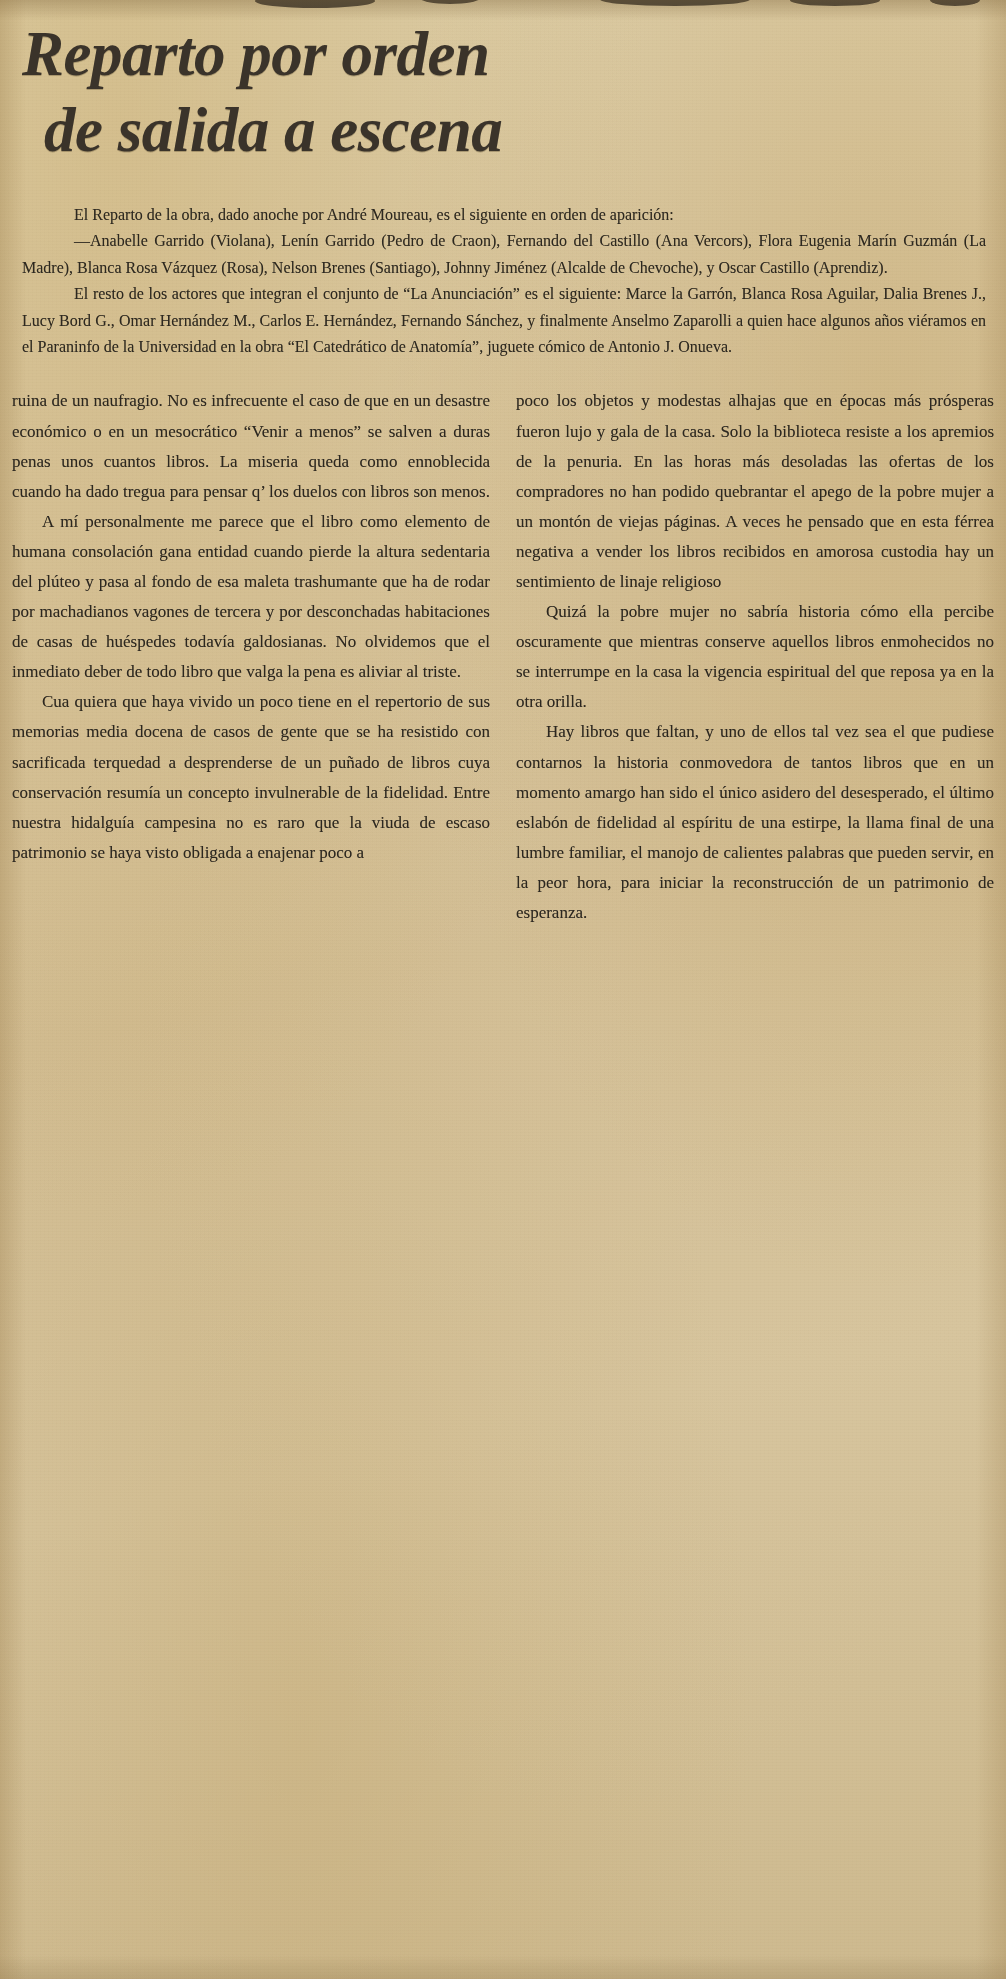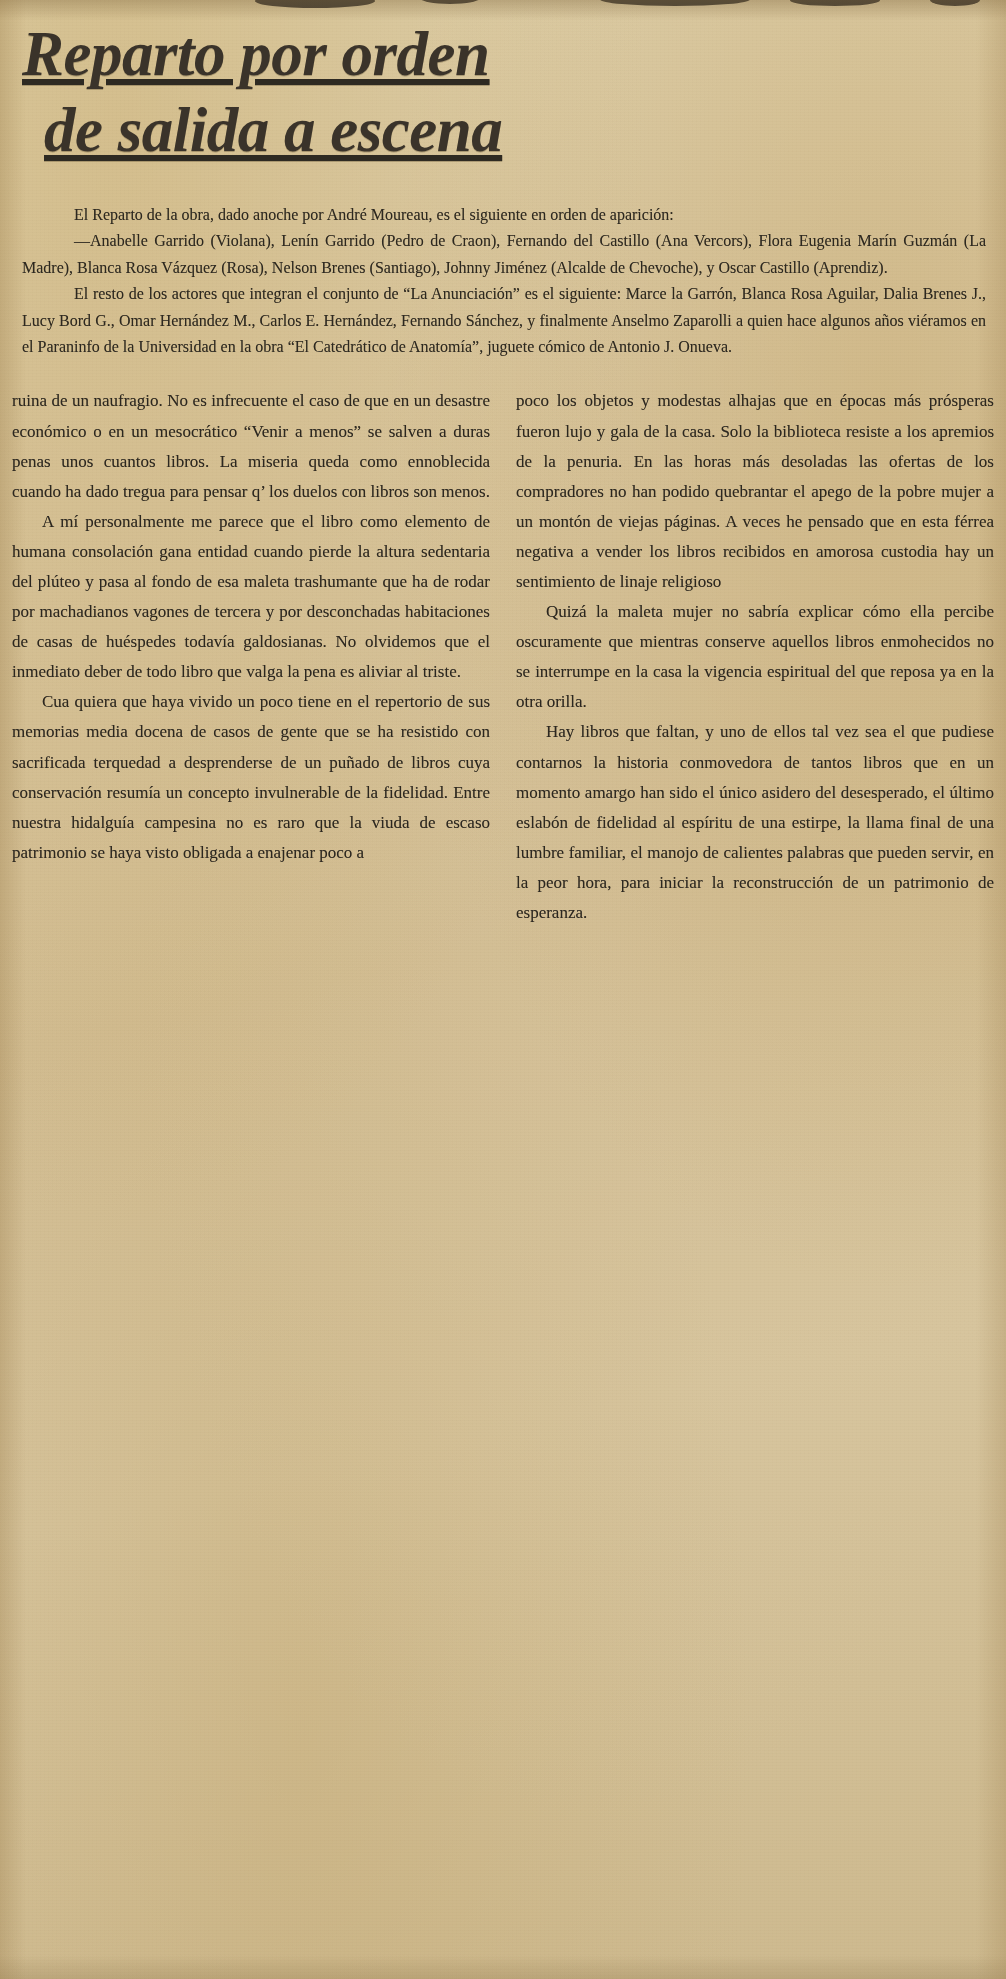--- a/index.html
+++ b/index.html
@@ -50,21 +50,20 @@
     background: #2b2620;
     border-radius: 50%;
     opacity: .82;
   }
 
   
   .headline {
     position: relative;
     padding: 16px 18px 0 22px;
     z-index: 3;
-    text-decoration: underline;
   }
   .headline-line {
     font-family: "Liberation Serif", serif;
     font-style: italic;
     font-weight: 700;
     font-size: 63px;
     line-height: 76px;
     letter-spacing: -0.5px;
     color: #3a332a;
     white-space: nowrap;
@@ -143,20 +142,20 @@
   </div>
 
   <div class="cols">
     <div class="col">
       <p class="noindent">ruina de un naufragio. No es infrecuente el caso de que en un desastre económico o en un mesocrático “Venir a menos” se salven a duras penas unos cuantos libros. La miseria queda como ennoblecida cuando ha dado tregua para pensar q’ los duelos con libros son menos.</p>
       <p>A mí personalmente me parece que el libro como elemento de humana consolación gana entidad cuando pierde la altura sedentaria del plúteo y pasa al fondo de esa maleta trashumante que ha de rodar por machadianos vagones de tercera y por desconchadas habitaciones de casas de huéspedes todavía galdosianas. No olvidemos que el inmediato deber de todo libro que valga la pena es aliviar al triste.</p>
       <p>Cua quiera que haya vivido un poco tiene en el repertorio de sus memorias media docena de casos de gente que se ha resistido con sacrificada terquedad a desprenderse de un puñado de libros cuya conservación resumía un concepto invulnerable de la fidelidad. Entre nuestra hidalguía campesina no es raro que la viuda de escaso patrimonio se haya visto obligada a enajenar poco a</p>
     </div>
     <div class="col">
       <p class="noindent">poco los objetos y modestas alhajas que en épocas más prósperas fueron lujo y gala de la casa. Solo la biblioteca resiste a los apremios de la penuria. En las horas más desoladas las ofertas de los compradores no han podido quebrantar el apego de la pobre mujer a un montón de viejas páginas. A veces he pensado que en esta férrea negativa a vender los libros recibidos en amorosa custodia hay un sentimiento de linaje religioso</p>
-      <p>Quizá la maleta mujer no sabría explicar cómo ella percibe oscuramente que mientras conserve aquellos libros enmohecidos no se interrumpe en la casa la vigencia espiritual del que reposa ya en la otra orilla.</p>
+      <p>Quizá la pobre mujer no sabría historia cómo ella percibe oscuramente que mientras conserve aquellos libros enmohecidos no se interrumpe en la casa la vigencia espiritual del que reposa ya en la otra orilla.</p>
       <p>Hay libros que faltan, y uno de ellos tal vez sea el que pudiese contarnos la historia conmovedora de tantos libros que en un momento amargo han sido el único asidero del desesperado, el último eslabón de fidelidad al espíritu de una estirpe, la llama final de una lumbre familiar, el manojo de calientes palabras que pueden servir, en la peor hora, para iniciar la reconstrucción de un patrimonio de esperanza.</p>
     </div>
   </div>
 
   <div id="grain"></div>
   <div id="vign"></div>
 </div>
 
 </body></html>

